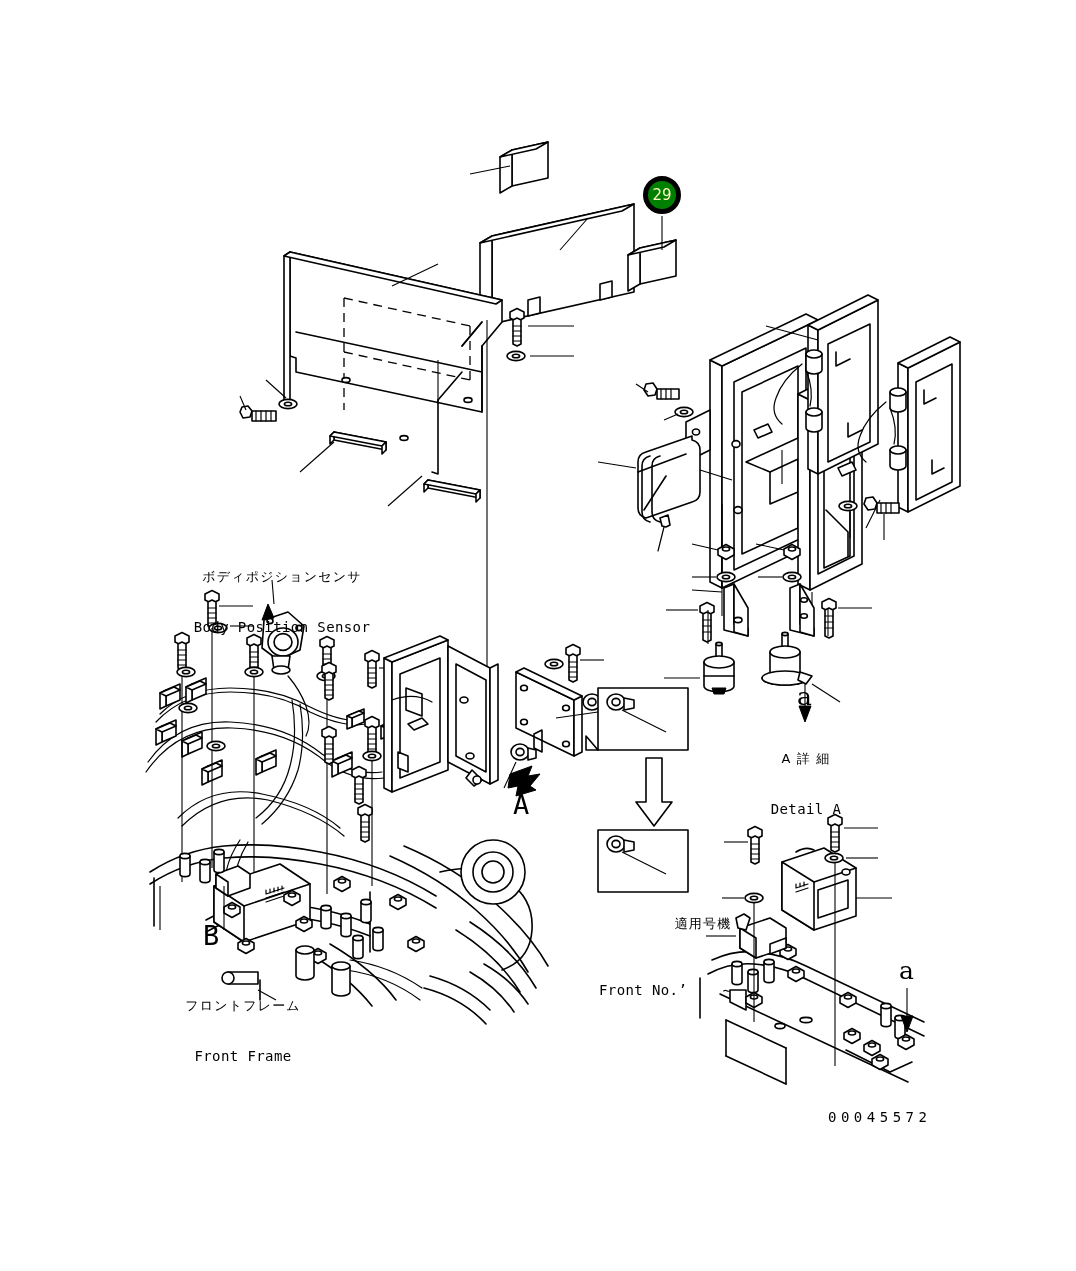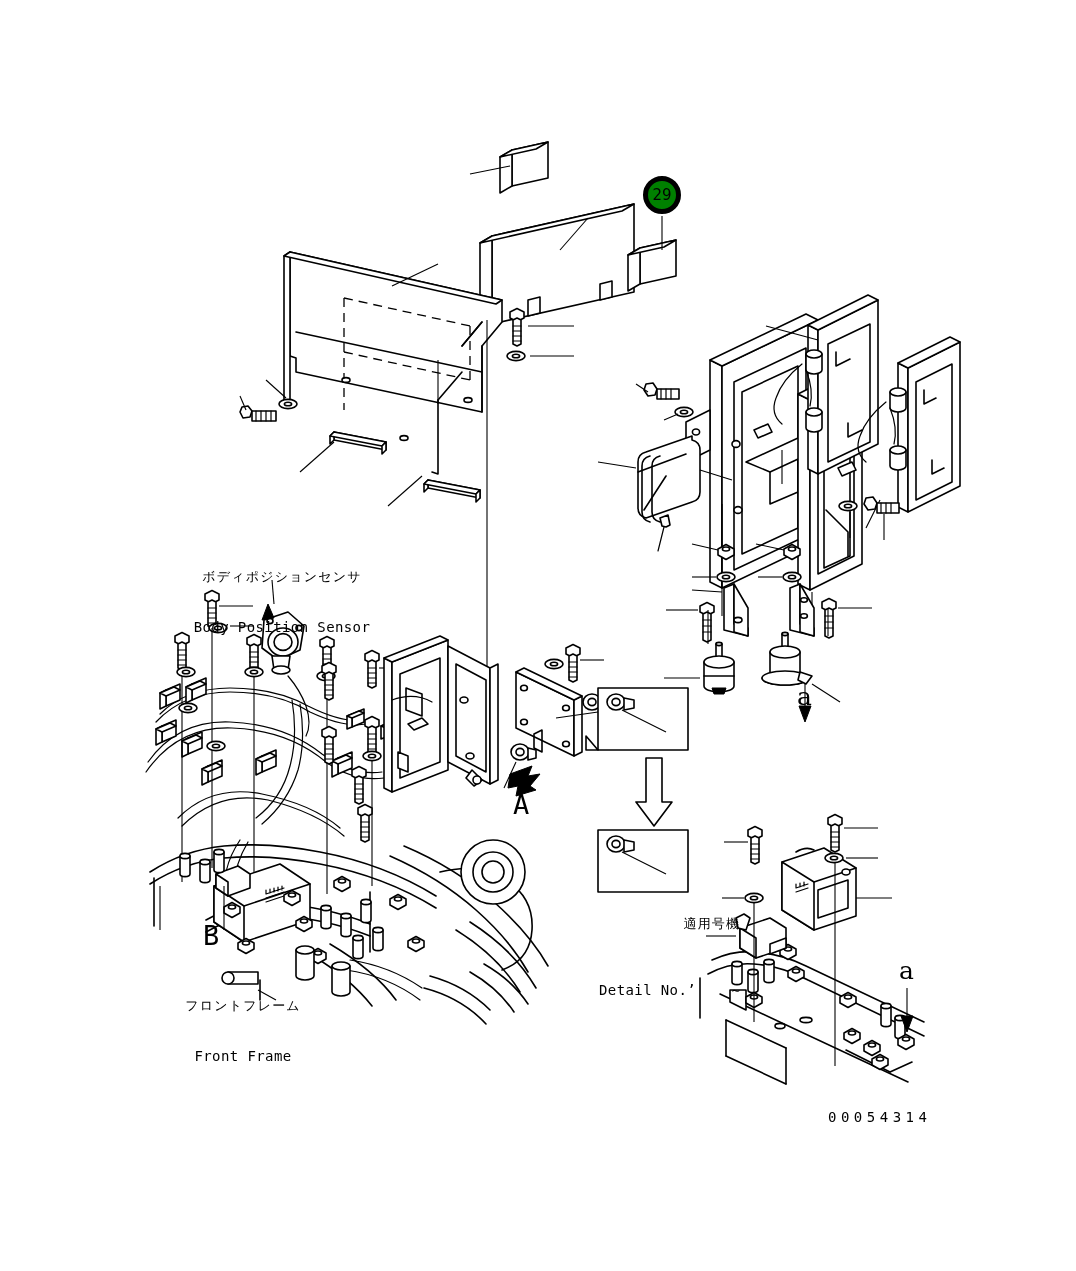--- a/index.html
+++ b/index.html
@@ -694,46 +694,50 @@
     <g>
         <use href="#washer" x="754" y="898"></use>
       </g>
     <path class="ld" d="M744,898 l-22,0"></path>
     <path class="ld" d="M754,902 l0,120"></path>
 
     <path class="ld" d="M907,988 l0,30"></path>
     <path class="fk" d="M901,1016 l12,0 l-6,16 z"></path>
   </svg>
 
-  <div class="badge" style="left: 643px; top: 176px; background: rgb(0, 128, 0); border-color: rgb(0, 0, 0); color: #000000;">
+  <div class="badge" style="left: 643px; top: 176px; background: rgb(0, 128, 0); border-color: rgb(0, 0, 0); color: #fef9c3;">
     <span>29</span>
   </div>
 
   <div class="lbl centerbox" style="left:160px; top:963px; width:166px;">
     <div class="lbl-jp">フロントフレーム</div>
     <div class="lbl-en">Front Frame</div>
   </div>
 
   <div class="lbl centerbox" style="left:172px; top:534px; width:220px;">
     <div class="lbl-jp">ボディポジションセンサ</div>
     <div class="lbl-en">Body Position Sensor</div>
   </div>
 
   <div class="lbl lbl-callout" style="left:513px; top:790px;">A</div>
 
   <div class="lbl lbl-callout" style="left:203px; top:921px;">B</div>
 
   <div class="lbl lbl-marker" style="left:797px; top:683px;">a</div>
 
+  <div class="lbl centerbox" style="left:750px; top:716px; width:112px;">
+    <div class="lbl-jp">A 詳 細</div>
+    <div class="lbl-en">Detail A</div>
+  </div>
 
   <div class="lbl lbl-marker" style="left:899px; top:957px;">a</div>
 
 
   <div class="lbl" style="left:546px; top:881px;text-align:right;">
     <div class="lbl-jp">適用号機</div>
     <div class="lbl-en">
-      <span>Detail No.</span><span>’    ∼</span>
+      <span>Front No.</span><span>’    ∼</span>
     </div>
   </div>
 
-  <div class="lbl lbl-drawing-no" style="left:828px; top:1110px;">00054314</div>
+  <div class="lbl lbl-drawing-no" style="left:828px; top:1110px;">00045572</div>
 
 </div>
 
 </body></html>

